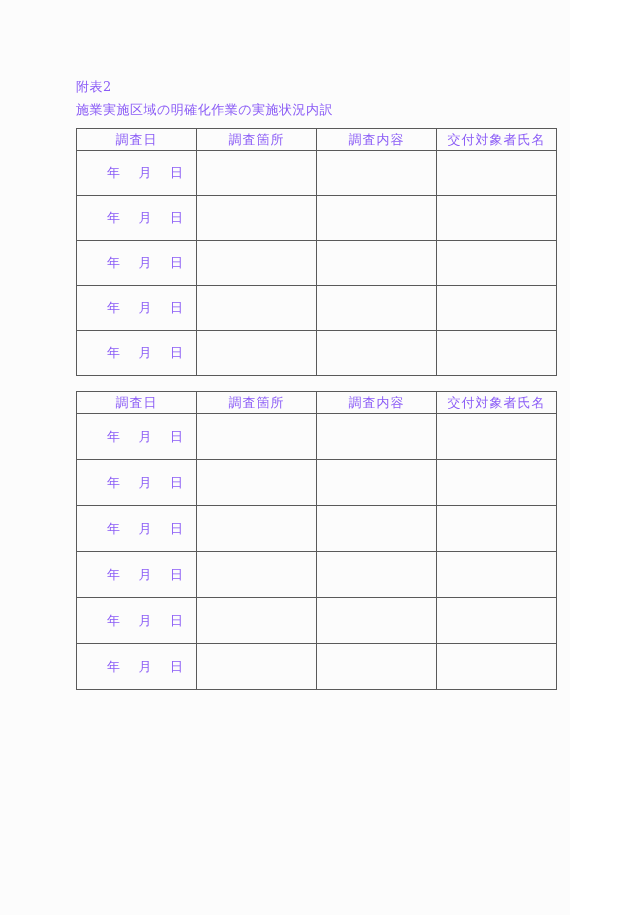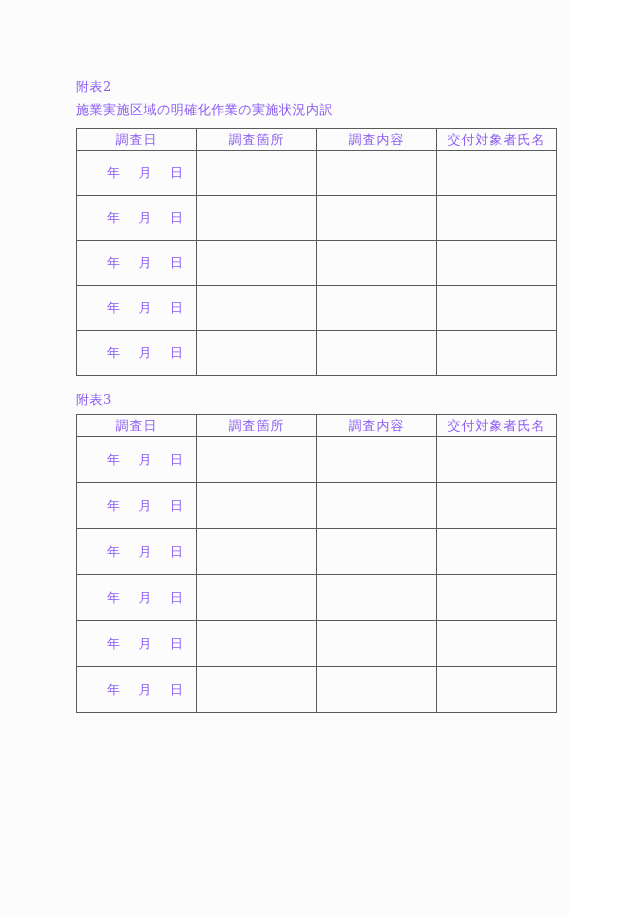--- a/index.html
+++ b/index.html
@@ -148,21 +148,20 @@
             </td>
             <td></td>
             <td></td>
             <td></td>
           </tr>
         </tbody>
     </table>
   </div>
 
   <div class="section" id="section-1">
-    <div class="caption">附表3</div>
     <table class="survey-table">
       <colgroup>
           <col>
           <col>
           <col>
           <col>
         </colgroup>
       <thead>
           <tr>
             <th>調査日</th>

